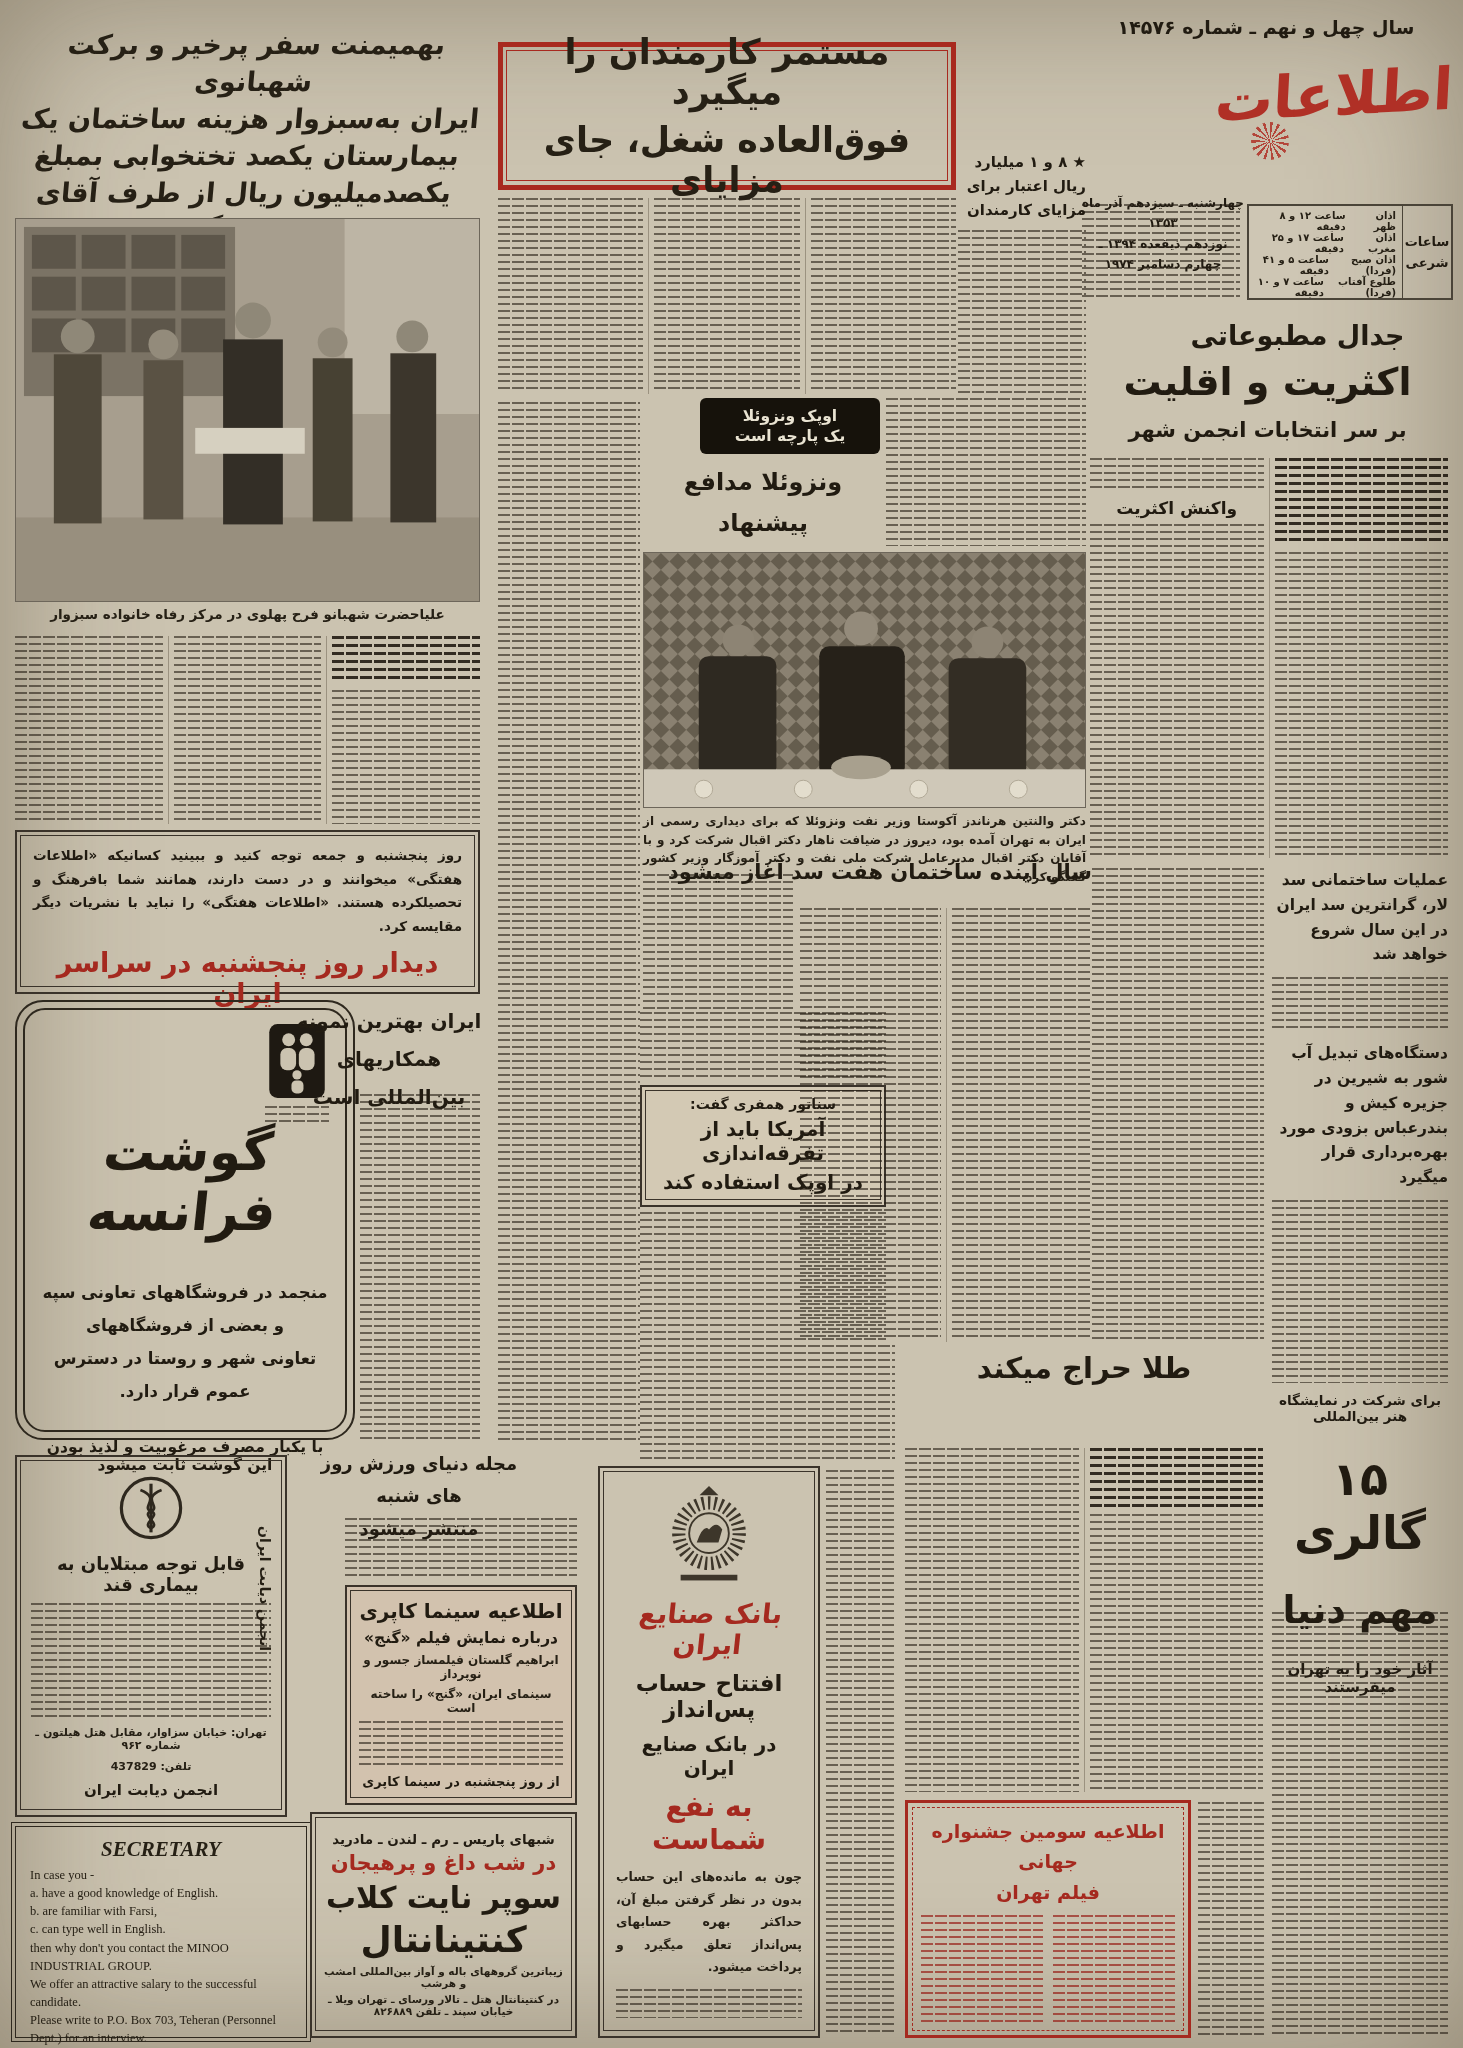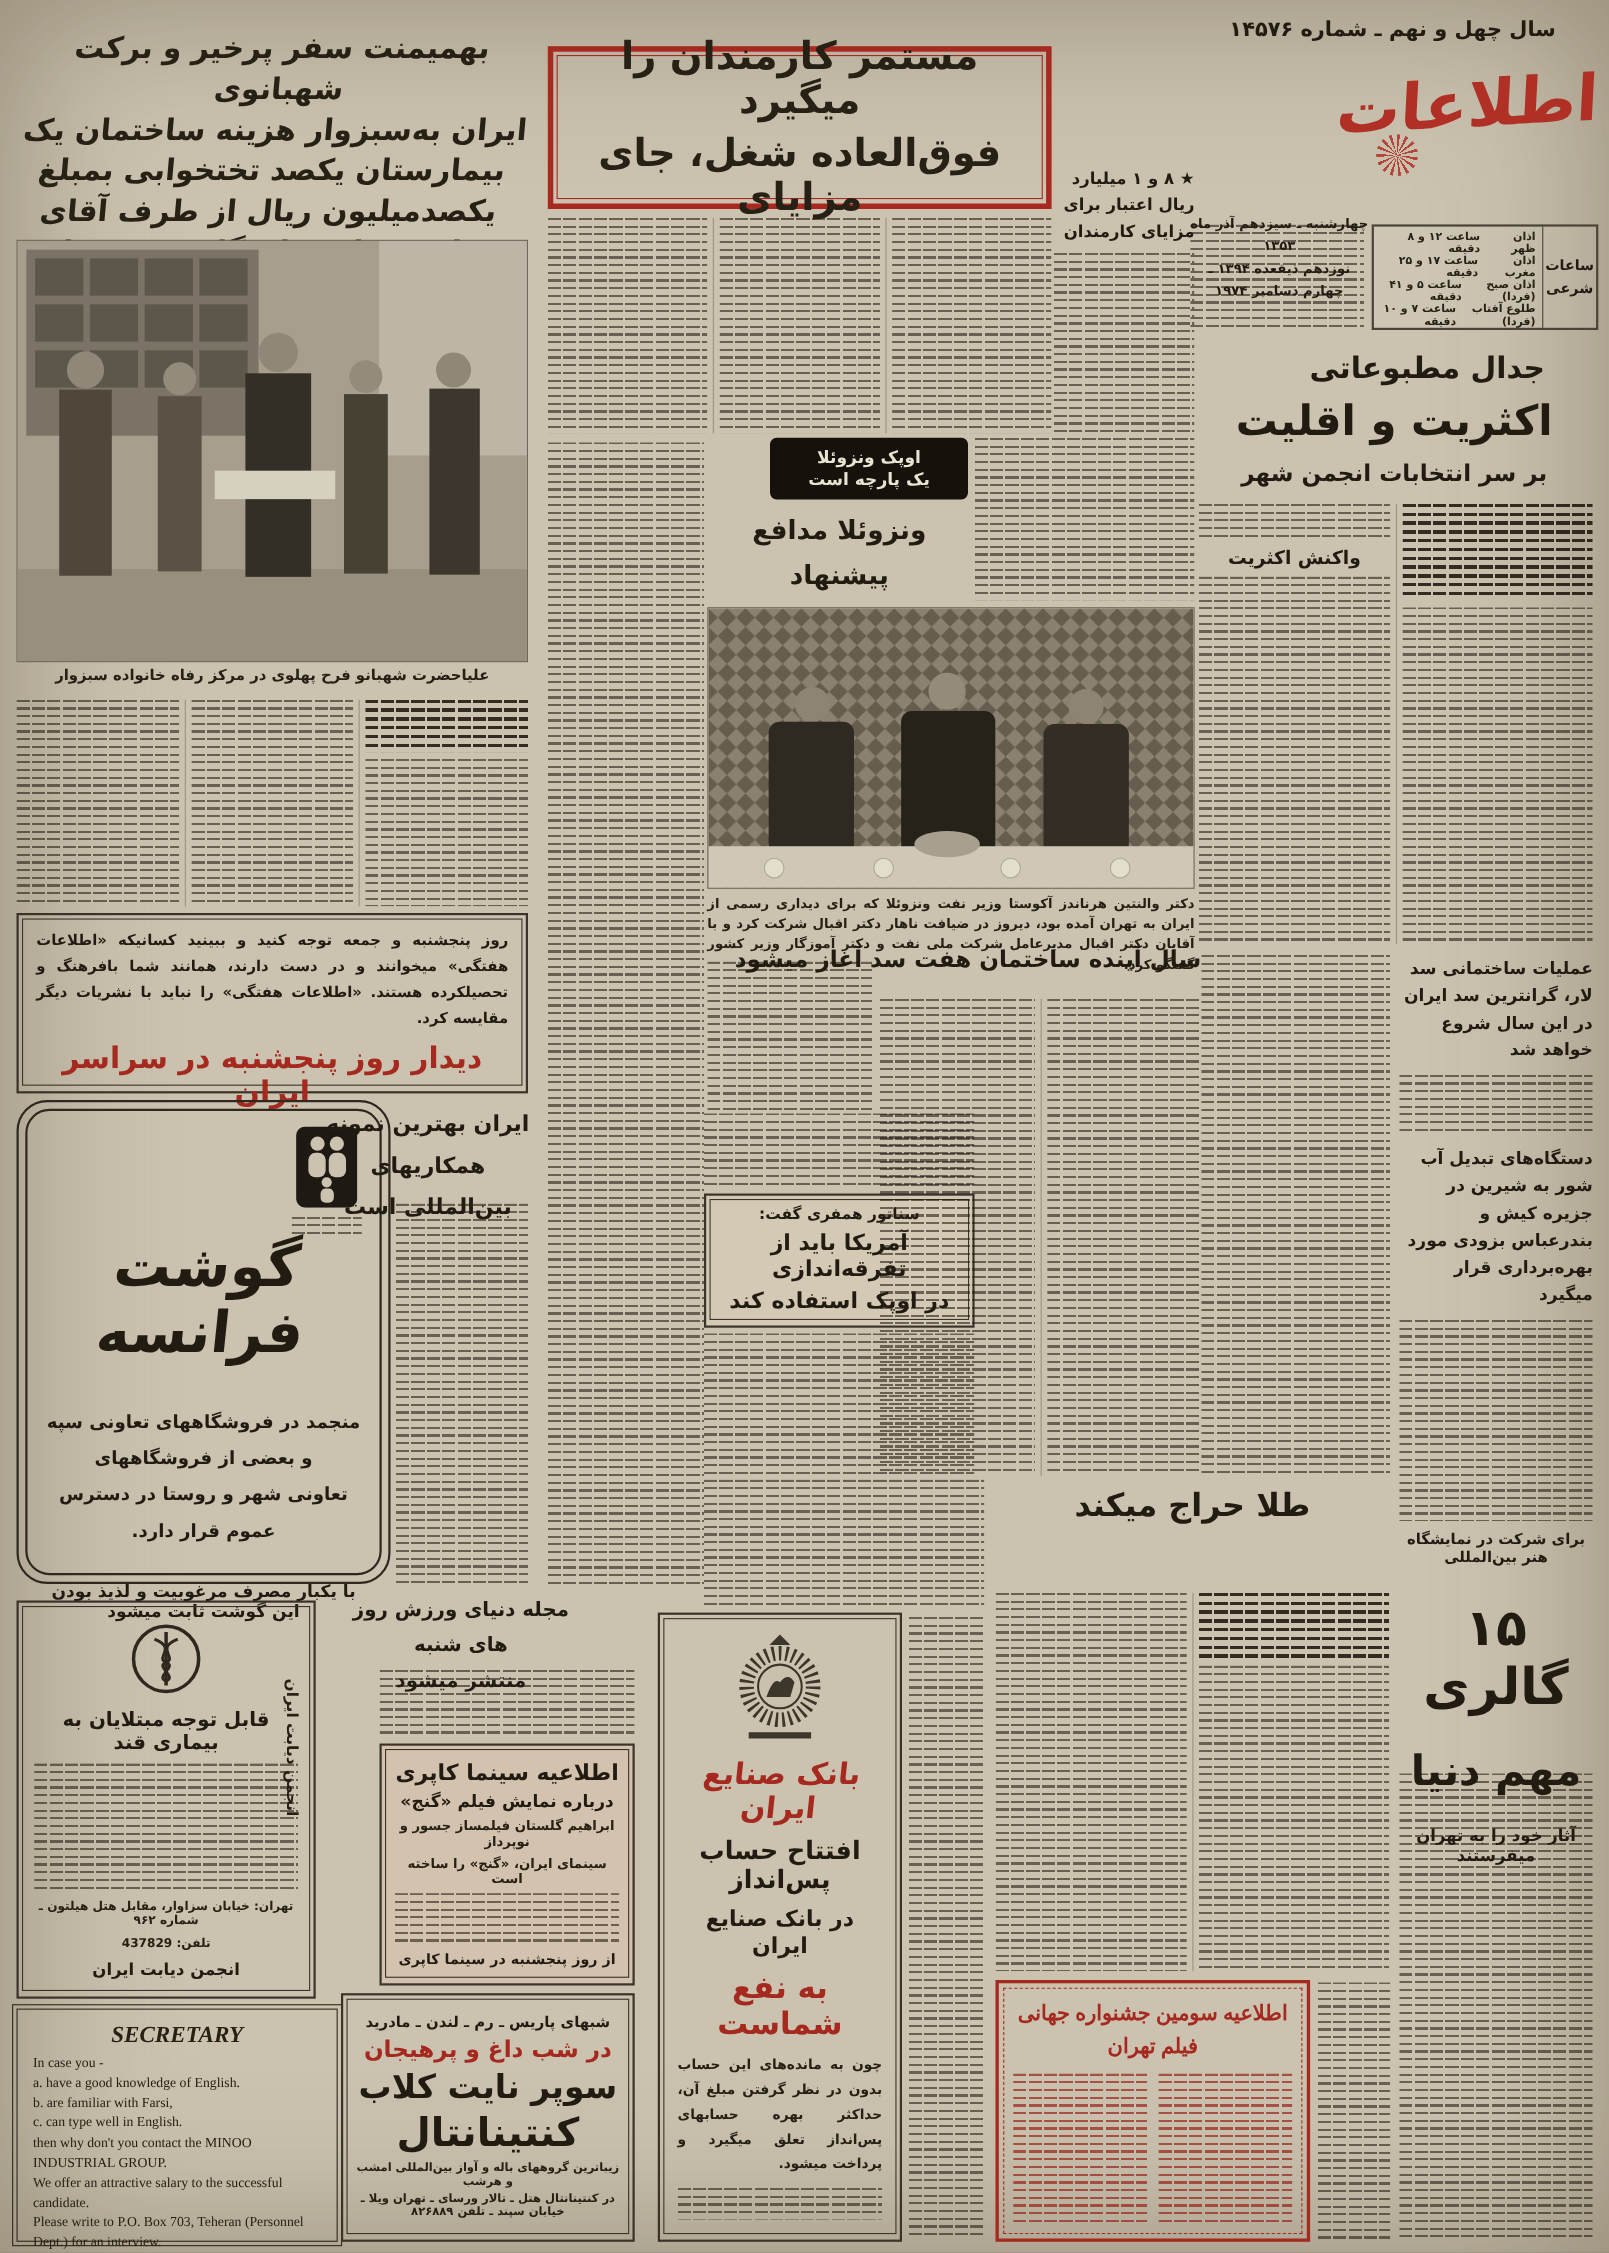--- a/index.html
+++ b/index.html
@@ -395,21 +395,21 @@
       <div class="tc">
           <div class="stripes dark" style="height:60px"></div>
           <div class="stripes fill"></div>
         </div>
       <div class="tc">
           <div class="stripes fill"></div>
         </div>
     </div>
   </div>
 
-  <div class="abs" style="left:905px;top:1800px;width:286px;height:238px;border:3px solid #a5291f;font-family:Liberation Serif, serif;">
+  <div class="abs" style="left:905px;top:1800px;width:286px;height:238px;border:3px solid #a5291f;">
     <div style="position:absolute;inset:4px;border:1px dashed #a5291f;padding:8px;box-sizing:border-box;display:flex;flex-direction:column;gap:8px;">
       <div class="b red ctr" style="font-size:19px;line-height:1.6;">
         <div>اطلاعیه سومین جشنواره جهانی</div>
         <div>فیلم تهران</div>
       </div>
       <div class="fill" style="display:flex;gap:10px;">
         <div class="stripes redink" style="flex:1"></div>
         <div class="stripes redink" style="flex:1"></div>
       </div>
     </div>

